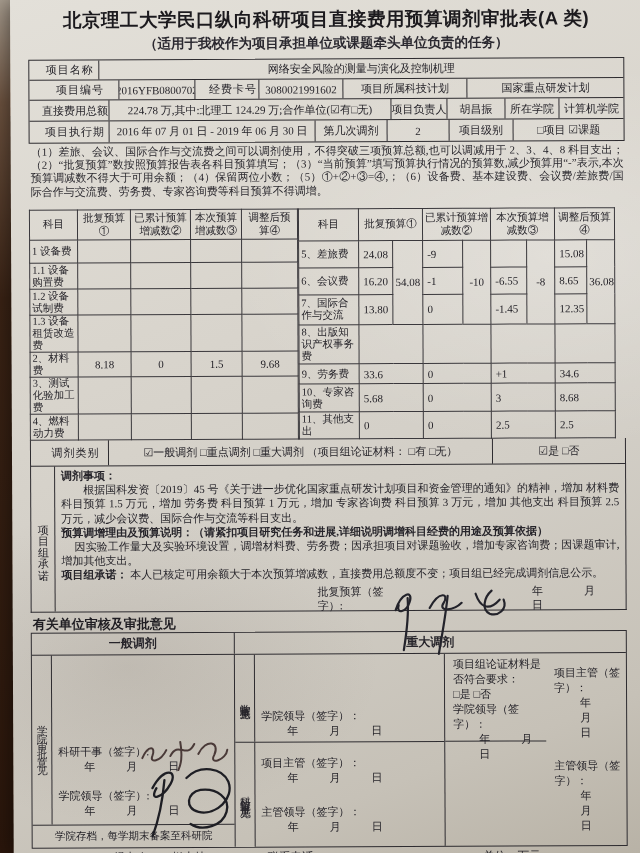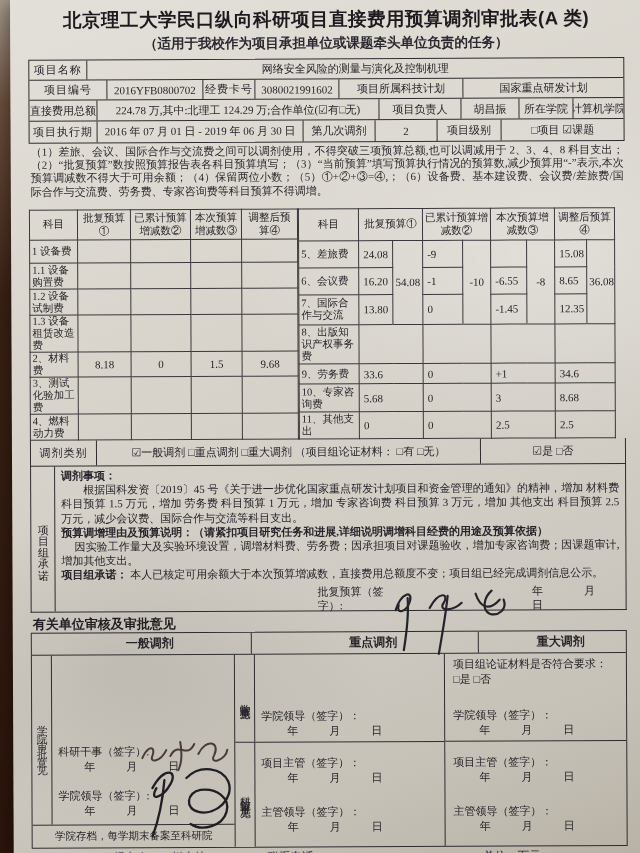--- a/index.html
+++ b/index.html
@@ -19,21 +19,21 @@
   .subtitle { text-align:center; font-size:13.5px; font-weight:bold; color:#2b2930; margin-top:3px; }
 
   
   .info { border:1.5px solid #2e2c30; margin-top:6px; }
   .irow { display:flex; border-bottom:1px solid #2e2c30; height:20px; }
   .irow:last-child { border-bottom:none; height:21px; }
   .irow:nth-child(3){ height:21px; }
   .c { border-right:1px solid #2e2c30; display:flex; align-items:center; justify-content:center;
        font-size:11px; overflow:hidden; white-space:nowrap; }
   .c:last-child { border-right:none; }
-  .lab { justify-content:center; letter-spacing:1px; }
+  .lab { justify-content:center; letter-spacing:1px;margin-left:12px; }
   .f1 { flex:1; }
 
   .notes { font-size:11px; line-height:13.2px; padding:2px 1px 0 2px; height:66px;
     text-align:justify; color:#2a282e; }
 
   
   .budget { display:flex; }
   table { border-collapse:collapse; table-layout:fixed; }
   td { border:1px solid #3a383c; font-size:10.5px; line-height:12px; padding:0 2px;
        vertical-align:middle; overflow:hidden; }
@@ -57,25 +57,25 @@
   .ind { text-indent:2em; text-align:justify; }
   .signline { display:flex; align-items:center; margin-top:3px; padding-left:256px; position:relative; }
   .signline svg { overflow:visible; margin:-6px 4px -20px 2px; }
   .sdate { margin-left:10px; letter-spacing:2px; }
 
   .sech { font-family:"Liberation Sans",sans-serif; font-weight:bold; font-size:13px;
     padding:3px 0 2px 2px; height:20px; color:#1f1d22; }
 
   .apr { border:1.5px solid #2e2c30; height:216px; display:flex; flex-direction:column; }
   .apr-h { display:flex; height:22px; border-bottom:1px solid #2e2c30; }
-  .apr-h .c { font-family:"Liberation Sans",sans-serif; font-weight:bold; font-size:12px;margin-left:17px; }
+  .apr-h .c { font-family:"Liberation Sans",sans-serif; font-weight:bold; font-size:12px; }
   .apr-b { display:flex; flex:1; }
   .w-l { width:203px; border-right:1px solid #2e2c30; display:flex; flex-direction:column; }
   .w-m { width:210px; border-right:1px solid #2e2c30; display:flex; flex-direction:column; }
-  .w-r { flex:1; display:flex; flex-direction:column; }
+  .w-r { flex:1; display:flex; }
   .l-main { flex:1; display:flex; }
   .l-content { flex:1; position:relative; font-size:11px; padding:4px 4px 2px 6px;
     display:flex; flex-direction:column; justify-content:flex-end; }
   .l-note { height:23px; border-top:1px solid #2e2c30; font-size:10.5px; display:flex;
     align-items:center; justify-content:center; white-space:nowrap; }
   .m-top { height:88px; border-bottom:1px solid #2e2c30; display:flex; }
   .m-bot { flex:1; display:flex; }
   .av { width:20px; font-size:10.5px; }
   .m-top .av { letter-spacing:1px; } .m-bot .av { letter-spacing:2px; }
   .acontent { flex:1; font-size:11px; padding:3px 4px 3px 6px; display:flex; flex-direction:column; }
@@ -100,30 +100,30 @@
     <div class="title">北京理工大学民口纵向科研项目直接费用预算调剂审批表(A 类)</div>
     <div class="subtitle">（适用于我校作为项目承担单位或课题牵头单位负责的任务）</div>
 
     <div class="info">
       <div class="irow">
         <div class="c lab" style="width:58px">项目名称</div>
         <div class="c f1">网络安全风险的测量与演化及控制机理</div>
       </div>
       <div class="irow">
         <div class="c lab" style="width:78px">项目编号</div>
-        <div class="c" style="width:96px">2016YFB0800702</div>
+        <div class="c" style="width:76px">2016YFB0800702</div>
         <div class="c lab" style="width:52px">经费卡号</div>
         <div class="c" style="width:84px">3080021991602</div>
         <div class="c" style="width:124px">项目所属科技计划</div>
         <div class="c f1">国家重点研发计划</div>
       </div>
       <div class="irow">
         <div class="c lab" style="width:68px;letter-spacing:0">直接费用总额</div>
         <div class="c" style="width:282px">224.78 万,其中:北理工 124.29 万;合作单位(☑有□无)</div>
-        <div class="c" style="width:82px">项目负责人</div>
+        <div class="c" style="width:56px">项目负责人</div>
         <div class="c" style="width:58px">胡昌振</div>
         <div class="c" style="width:54px">所在学院</div>
         <div class="c f1">计算机学院</div>
       </div>
       <div class="irow">
         <div class="c lab" style="width:68px">项目执行期</div>
         <div class="c" style="width:206px">2016 年 07 月 01 日 -  2019 年 06 月 30 日</div>
         <div class="c" style="width:72px">第几次调剂</div>
         <div class="c" style="width:62px">2</div>
         <div class="c" style="width:64px">项目级别</div>
@@ -307,21 +307,20 @@
           <span class="sdate">年　　　月　　　日</span>
         </div>
       </div>
     </div>
 
     <div class="sech">有关单位审核及审批意见</div>
 
     <div class="apr">
       <div class="apr-h">
         <div class="c" style="width:203px">一般调剂</div>
-        <div class="c" style="width:210px">重点调剂</div>
         <div class="c f1">重大调剂</div>
       </div>
       <div class="apr-b">
 
         <div class="w-l">
           <div class="l-main">
             <div class="vlab av" style="letter-spacing:8px">学院审批意见</div>
             <div class="l-content">
               <div class="sigwrap">
                 <span>科研干事（签字）:</span>

